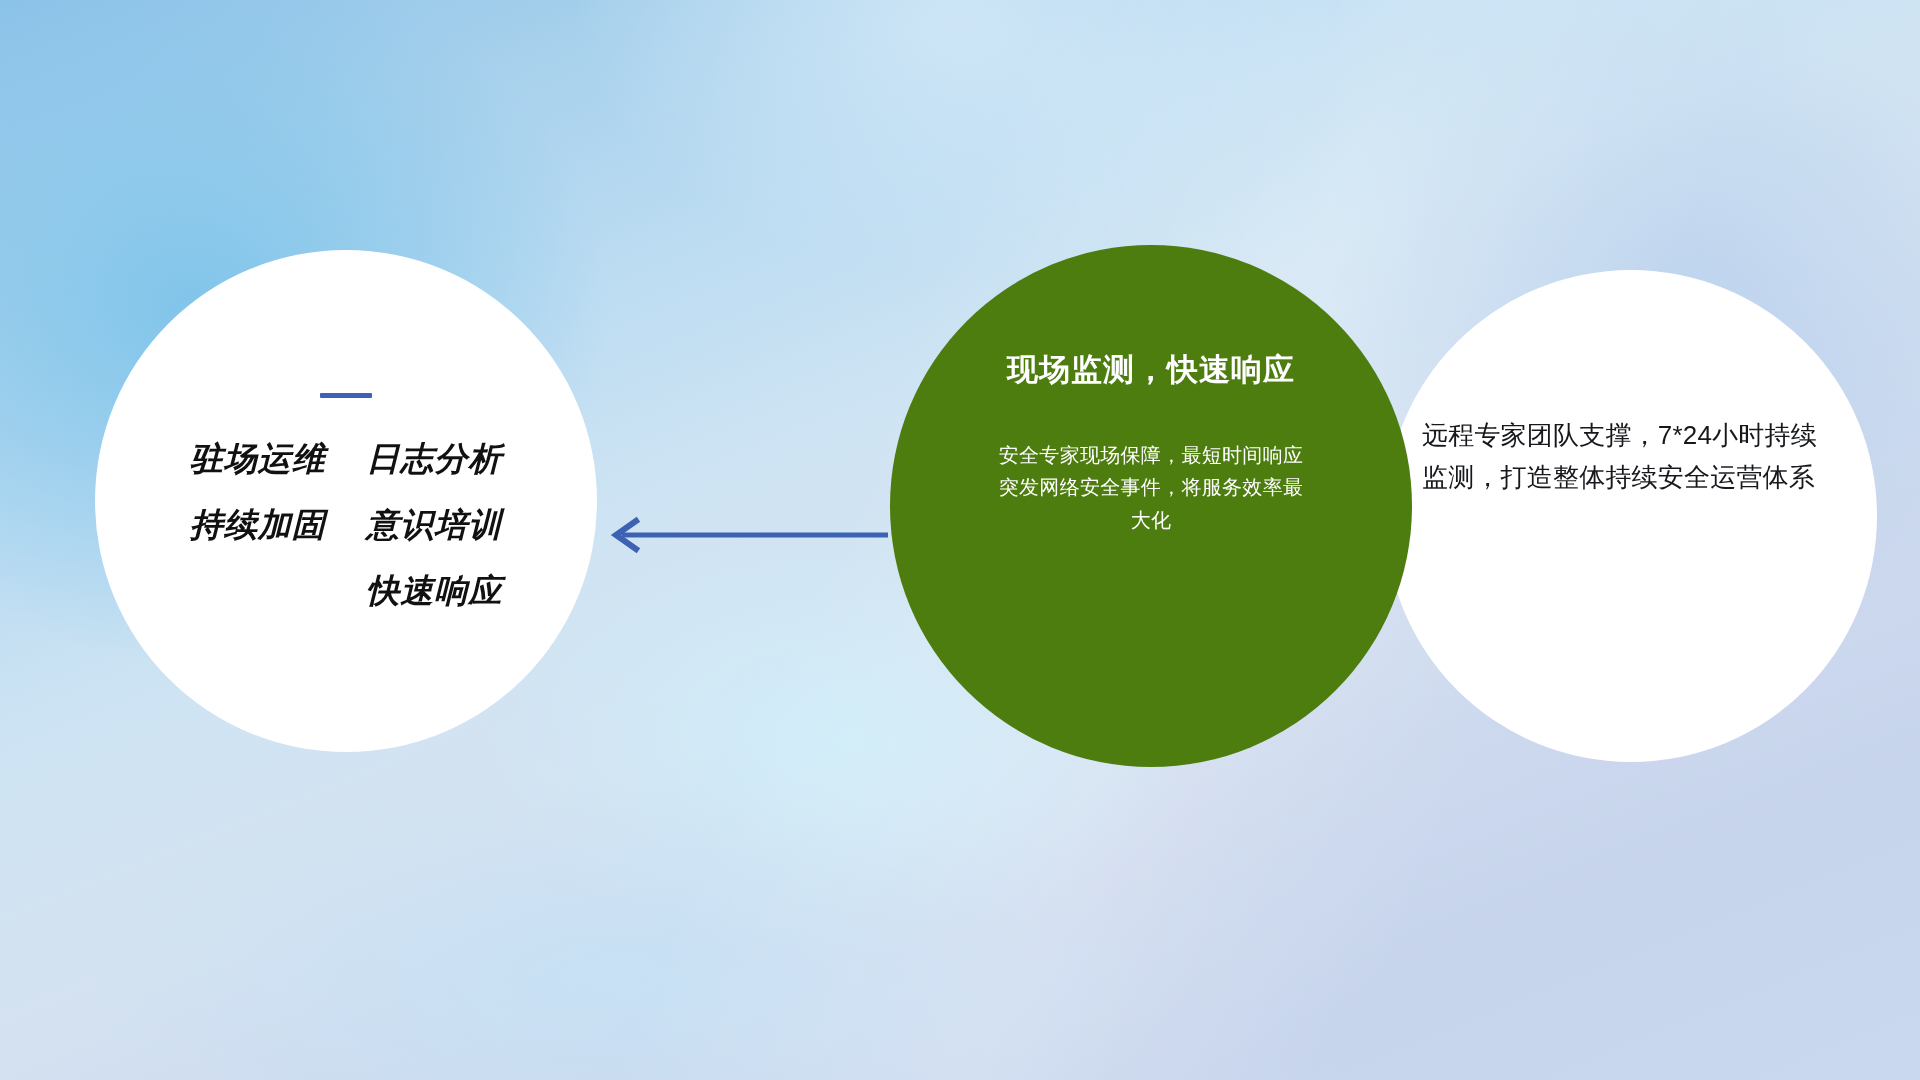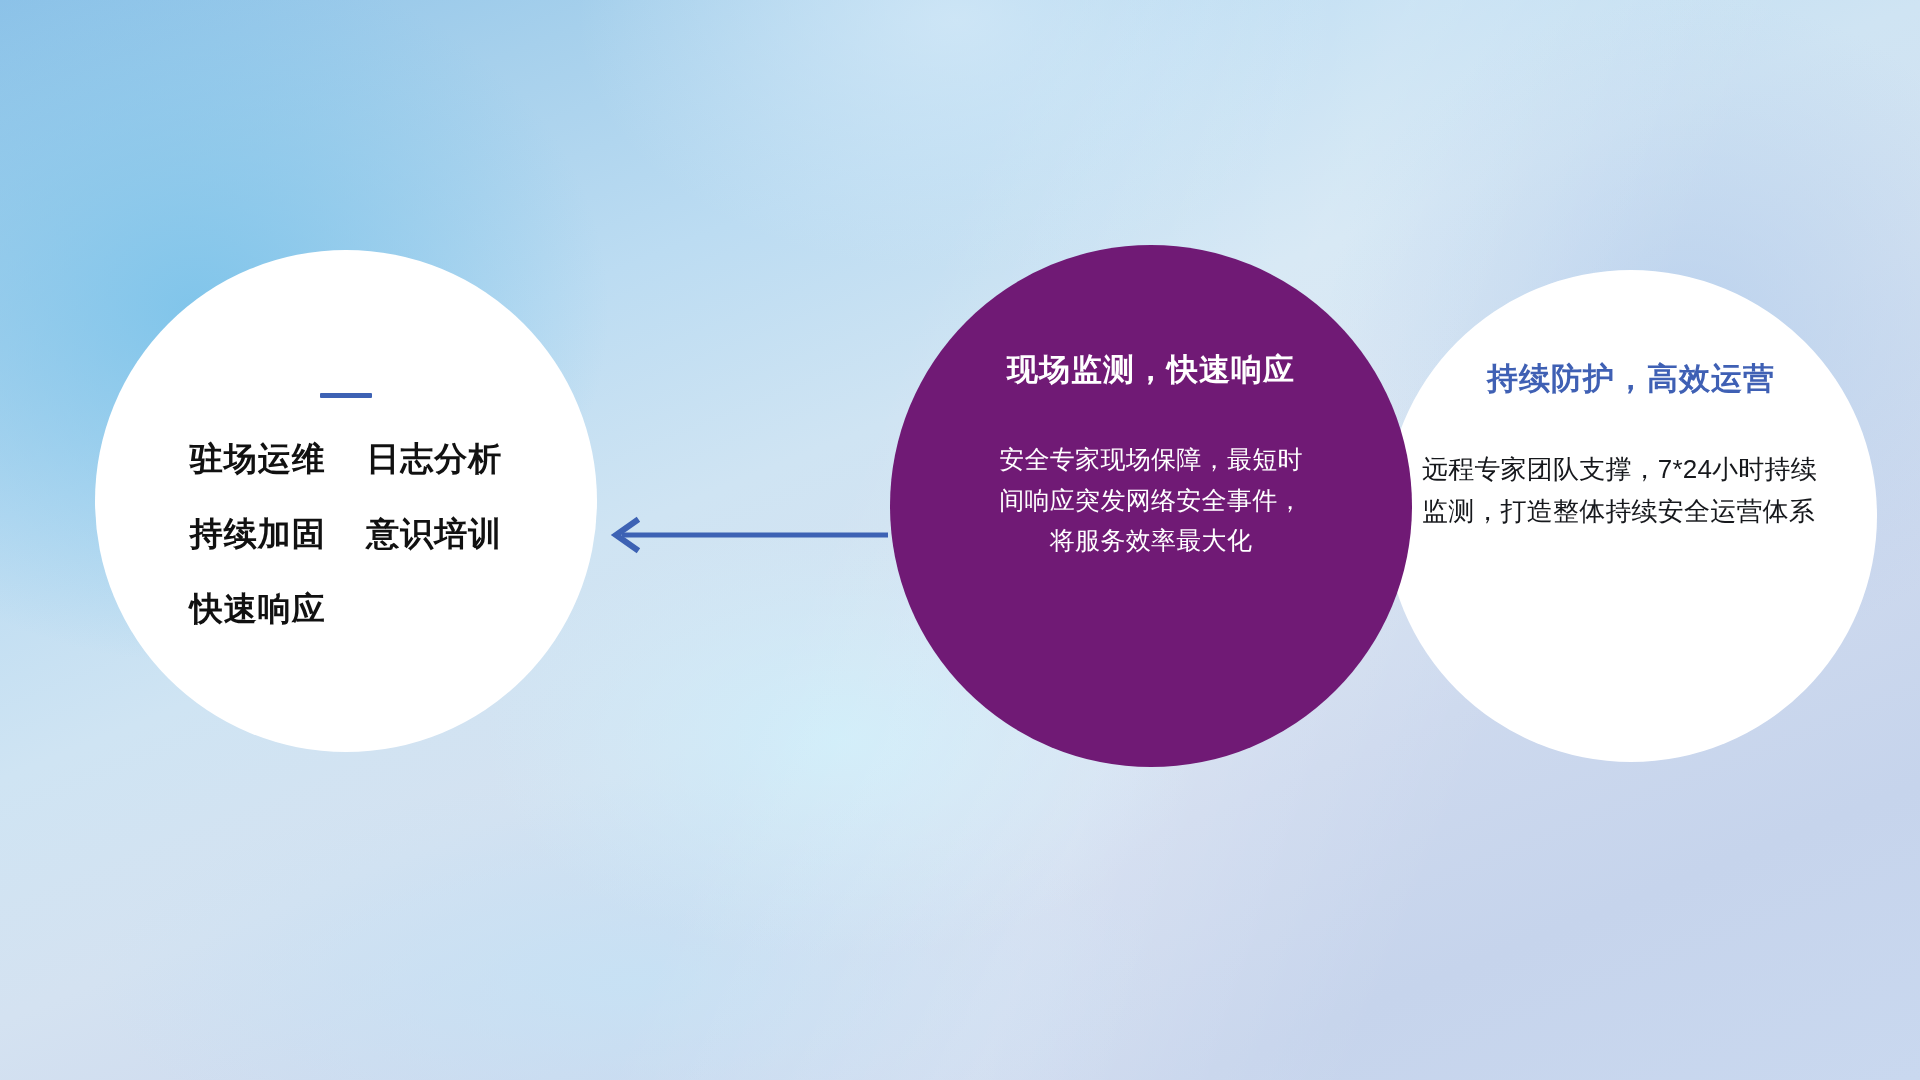--- a/index.html
+++ b/index.html
@@ -108,22 +108,23 @@
   .left-dash {
     width: 52px;
     height: 5px;
     background: #3d62b4;
     border-radius: 1px;
     margin-bottom: 44px;
   }
   .left-lines {
     display: flex;
     flex-direction: column;
-    align-items: flex-start;
-    gap: 42px;
+    align-items: flex-end;
+    gap: 33px;
+    font-style: italic;
   }
   .left-line {
     font-size: 33px;
     font-weight: bold;
     color: #111111;
     letter-spacing: 1px;
     white-space: pre;
     line-height: 1;
   }
 
@@ -144,21 +145,21 @@
     font-size: 31px;
     font-weight: bold;
     color: #ffffff;
     letter-spacing: 1px;
     line-height: 1.1;
     white-space: nowrap;
   }
   .mid-body {
     margin-top: 52px;
     width: 320px;
-    font-size: 25px;
+    font-size: 20px;
     color: #ffffff;
     line-height: 1.62;
     text-align: center;
     letter-spacing: 0.3px;
   }
 
   #circle-right {
     left: 1385px;
     top: 270px;
     width: 492px;
@@ -219,23 +220,22 @@
 
   <div class="circle" id="circle-left">
     <div class="left-dash" style="background: rgb(61, 98, 180);"></div>
     <div class="left-lines">
       <div class="left-line">驻场运维    日志分析</div>
       <div class="left-line">持续加固    意识培训</div>
       <div class="left-line">快速响应</div>
     </div>
   </div>
 
-  <div class="circle" id="circle-mid" style="background: #701a75;">
+  <div class="circle" id="circle-mid" style="background: #4d7c0f;">
     <div class="mid-title">现场监测，快速响应</div>
     <div class="mid-body">安全专家现场保障，最短时间响应突发网络安全事件，将服务效率最大化</div>
   </div>
 
   <div class="circle" id="circle-right">
-    <div class="right-title" style="color: rgb(63, 96, 180);">持续防护，高效运营</div>
     <div class="right-body">远程专家团队支撑，7*24小时持续监测，打造整体持续安全运营体系</div>
   </div>
 
 </div>
 
 </body></html>

